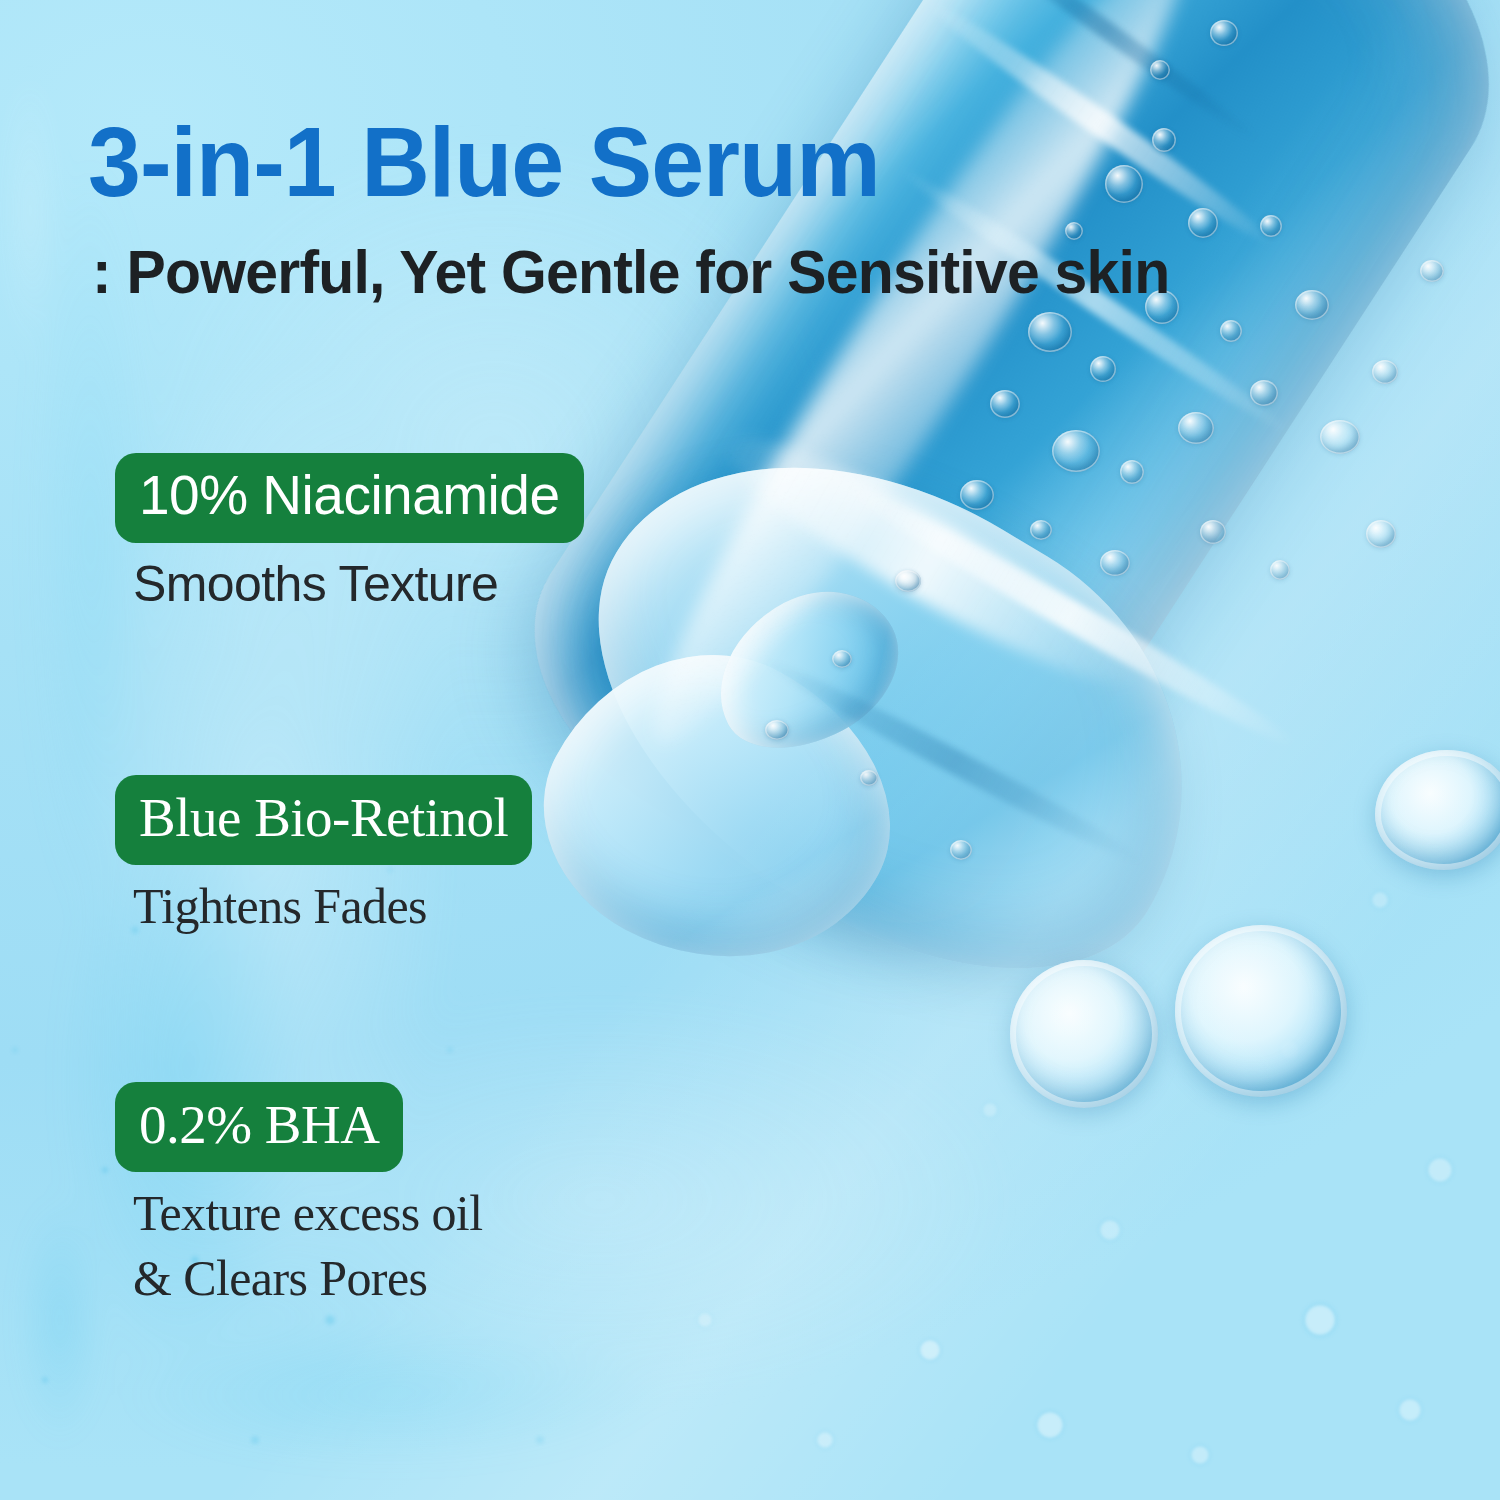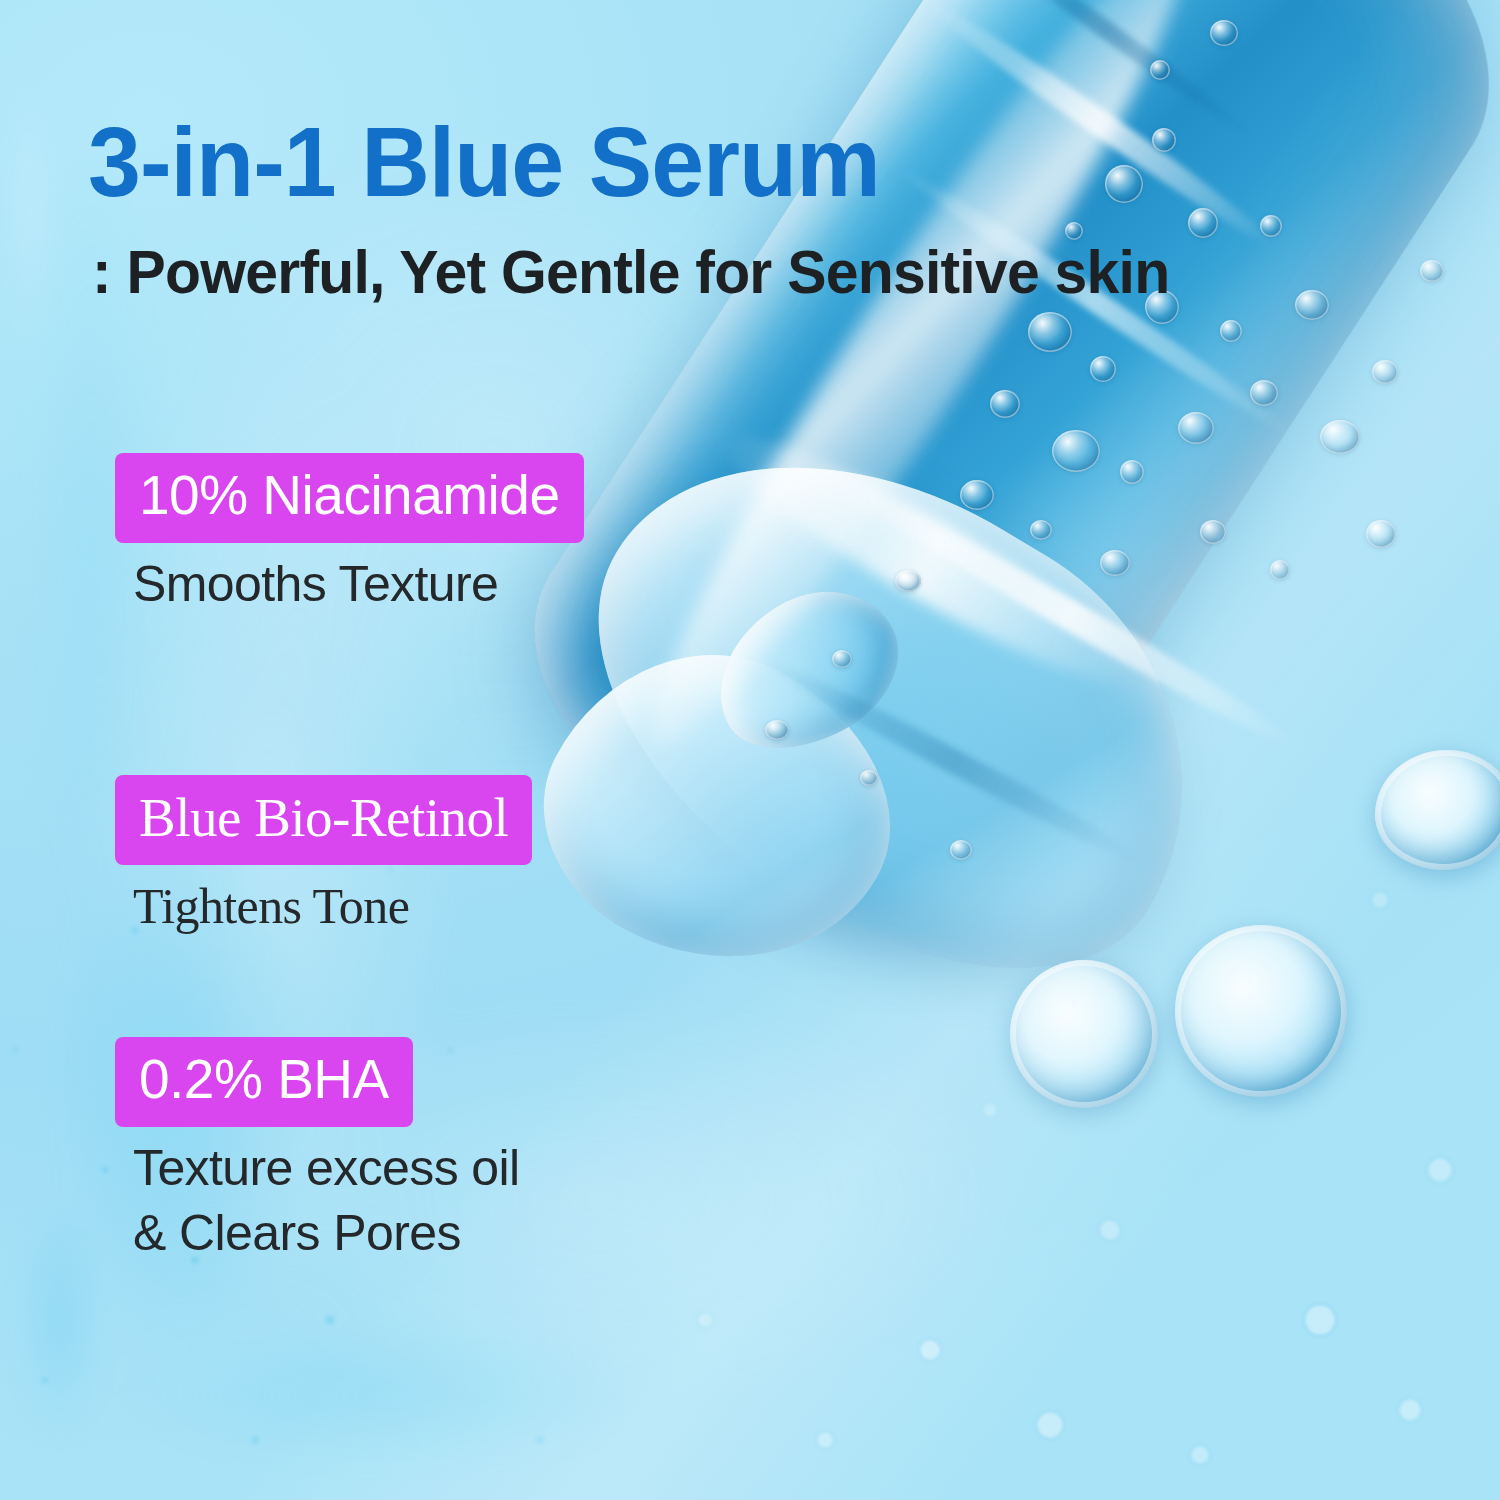--- a/index.html
+++ b/index.html
@@ -254,31 +254,31 @@
     font-weight: 600;
     letter-spacing: -.8px;
     white-space: nowrap;
     transform: scaleX(.95);
     transform-origin: left center;
   }
 
   .feature { position: absolute; left: 115px; }
   .feature-1 { top: 453px; }
   .feature-2 { top: 775px; font-family: Liberation Serif, serif; }
-  .feature-3 { top: 1037px; }
+  .feature-3 { top: 1082px; font-family: Liberation Serif, serif; }
 
   .badge {
     display: inline-block;
-    background: #d946ef;
+    background: #15803d;
     color: #ffffff;
     font-size: 55px;
     font-weight: 500;
     line-height: 1;
     padding: 15px 24px 20px 24px;
-    border-radius: 8px;
+    border-radius: 21px;
     white-space: nowrap;
     letter-spacing: -.5px;
   }
   .desc {
     margin-top: 9px;
     margin-left: 18px;
     color: #24282B;
     font-size: 50px;
     font-weight: 400;
     line-height: 1.30;
@@ -361,21 +361,21 @@
   <div class="feature feature-1">
     <div class="badge">10% Niacinamide</div>
     <div class="desc">
       <div>Smooths Texture</div>
     </div>
   </div>
 
   <div class="feature feature-2">
     <div class="badge">Blue Bio-Retinol</div>
     <div class="desc">
-      <div>Tightens Tone</div>
+      <div>Tightens Fades</div>
     </div>
   </div>
 
   <div class="feature feature-3">
     <div class="badge">0.2% BHA</div>
     <div class="desc">
       <div>Texture excess oil</div>
       <div>&amp; Clears Pores</div>
     </div>
   </div>

